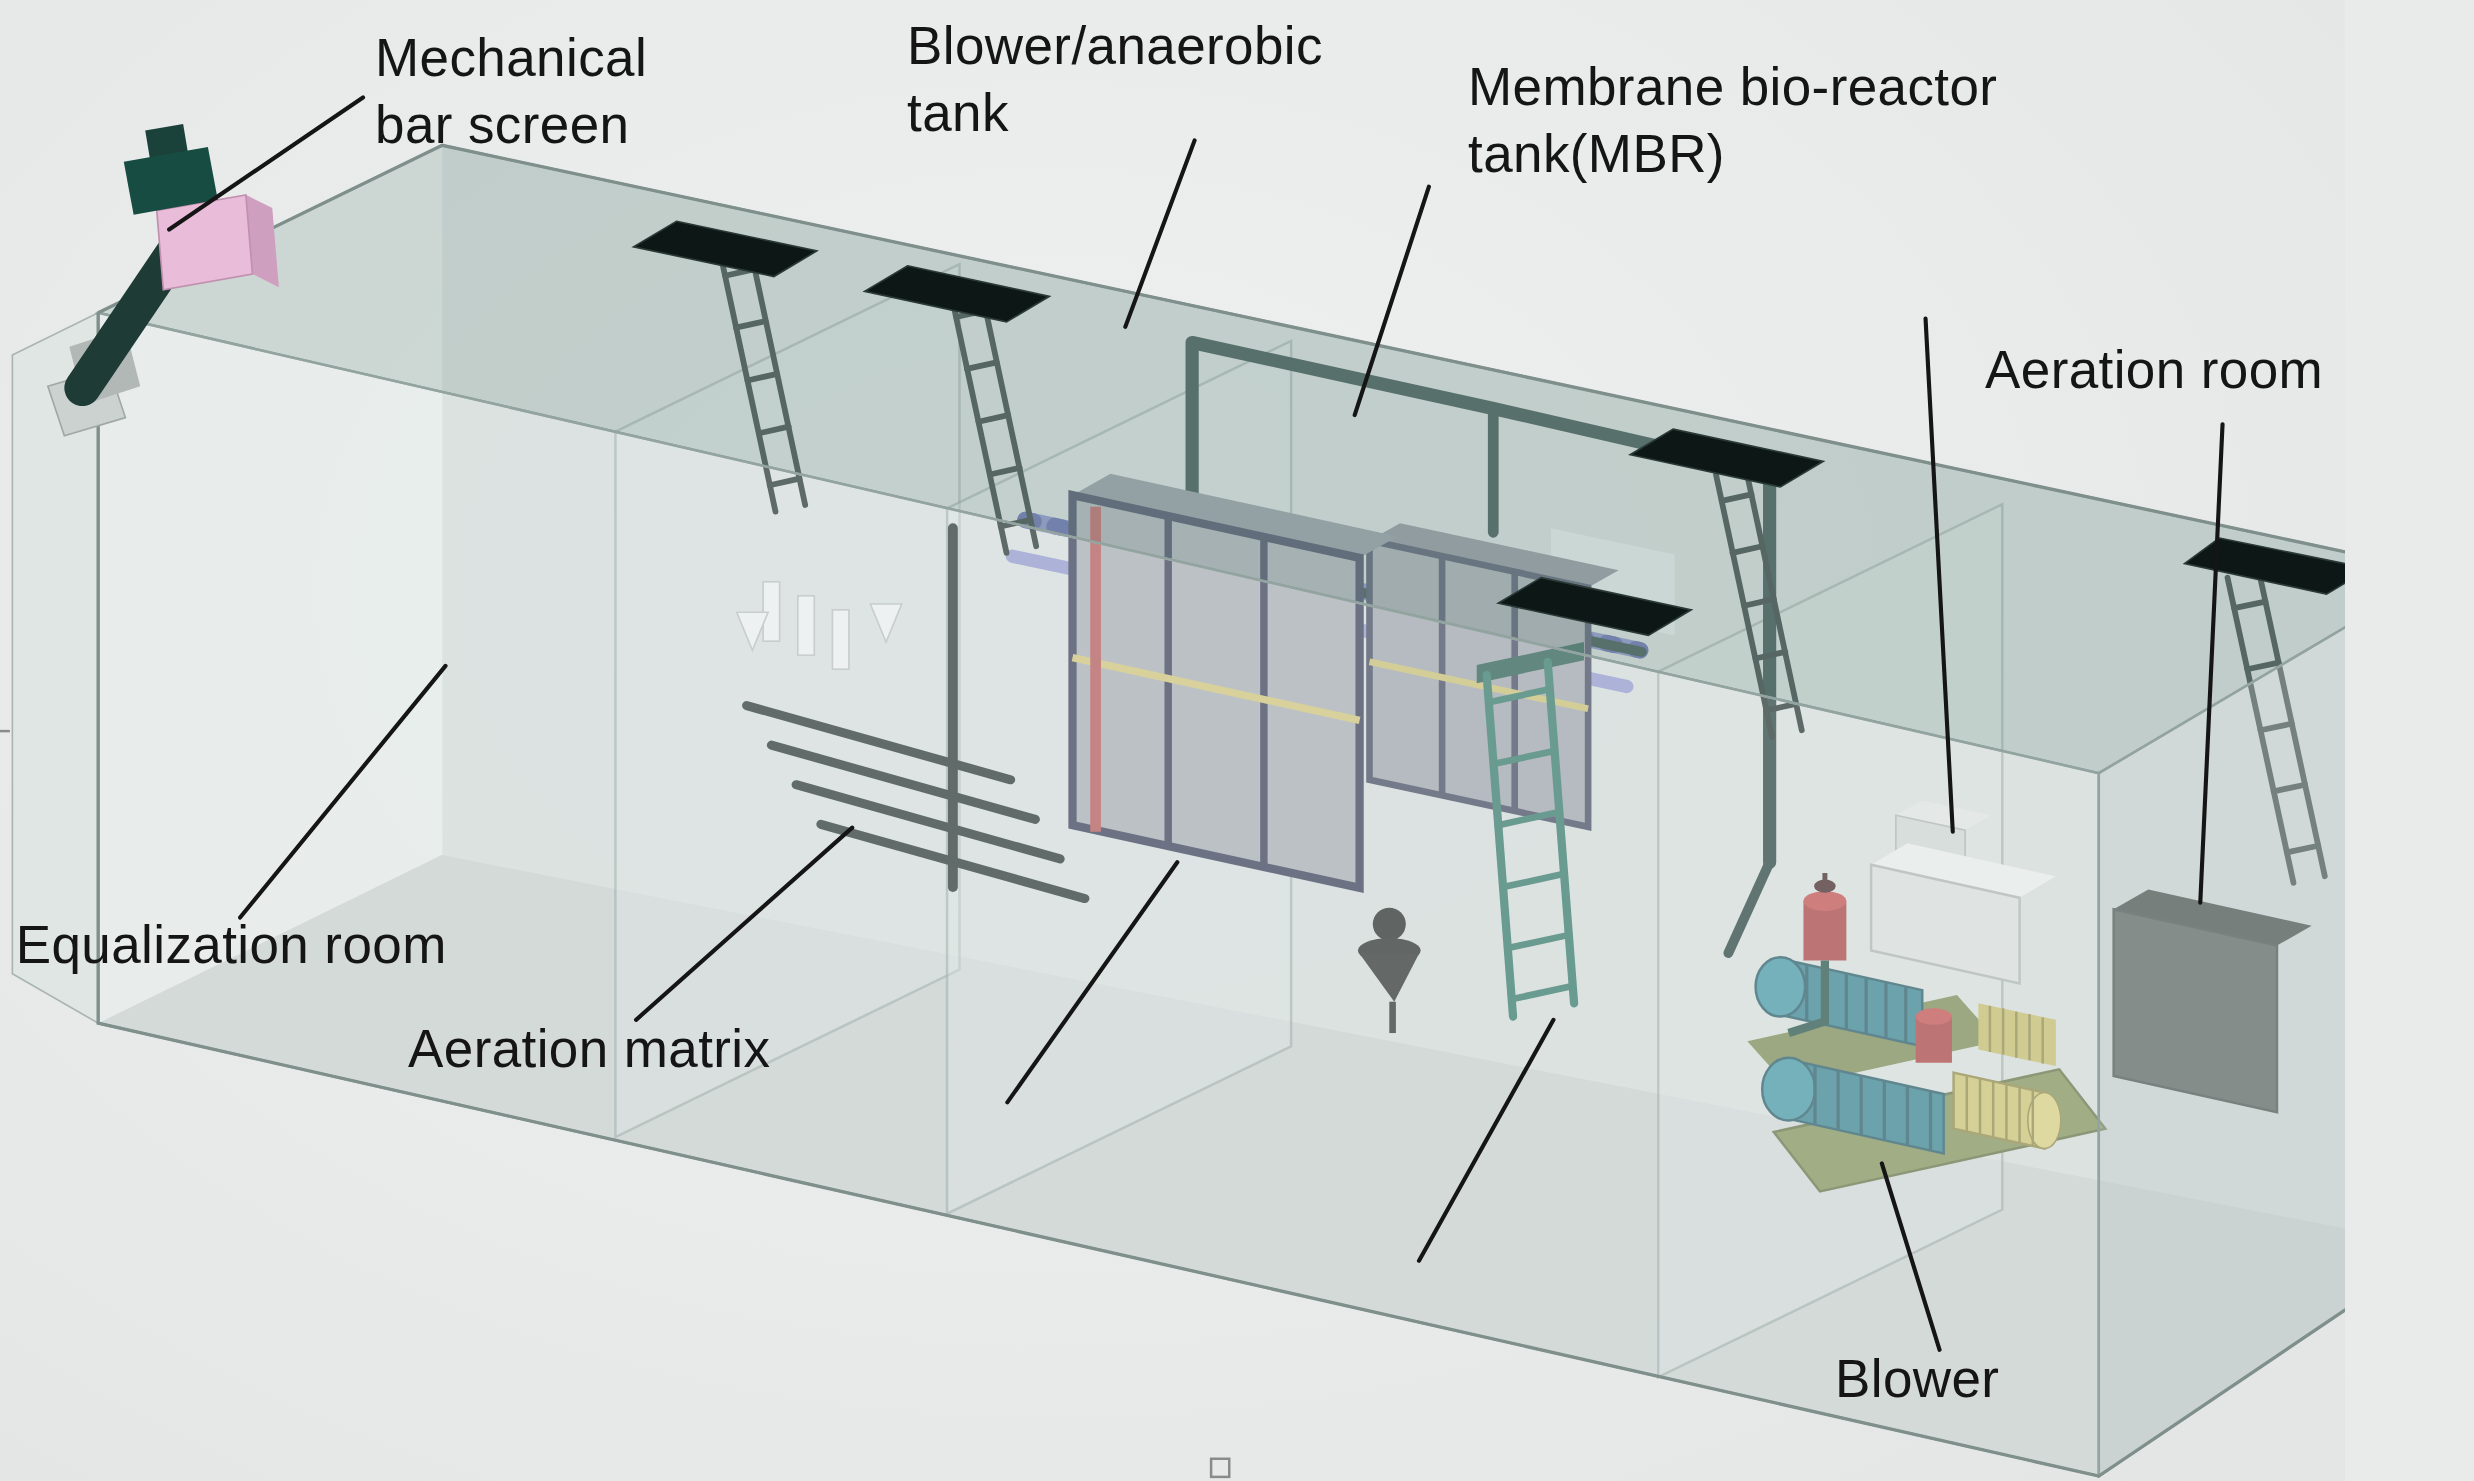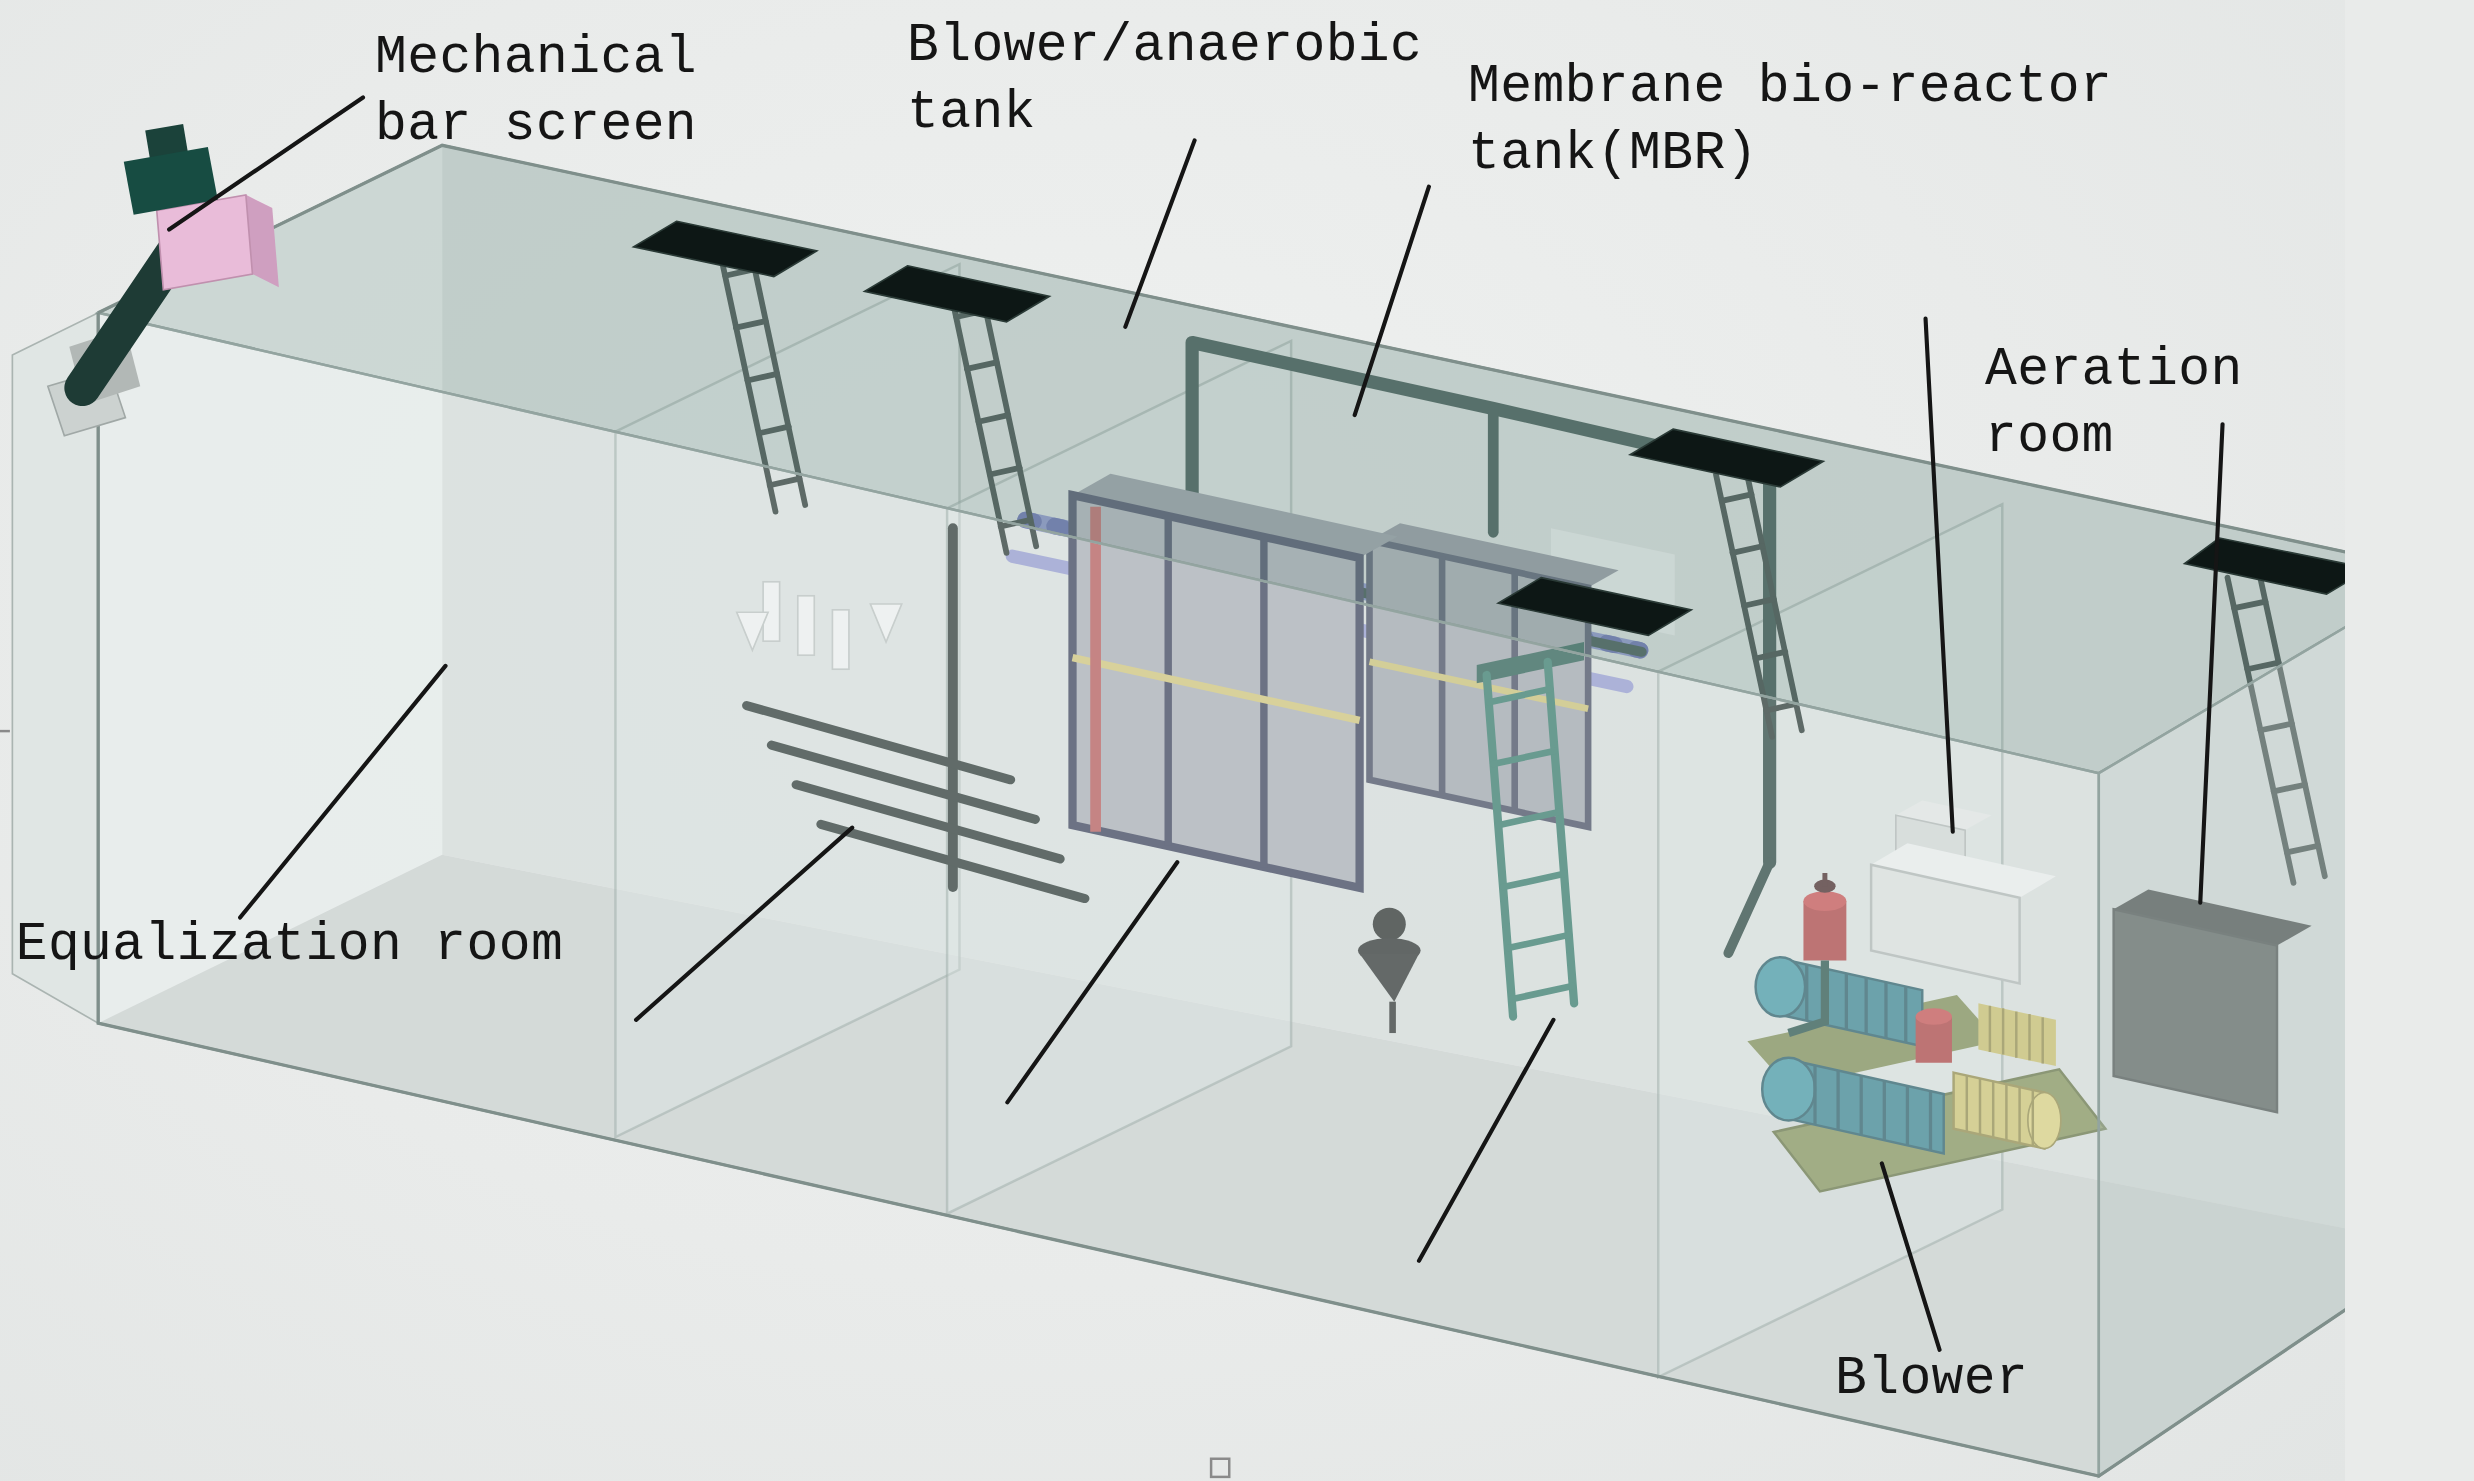--- a/index.html
+++ b/index.html
@@ -1,21 +1,21 @@
 <!DOCTYPE html>
 <html style="font-size:13.2px"><head>
 <meta charset="utf-8">
 <style>
   html,body{margin:0;padding:0;background:#e9ebea;}
   .scene{
     position:relative;
     width:2345px;height:1482px;
     overflow:hidden;
     background:radial-gradient(ellipse at 45% 40%, #eff1f0 0%, #e9ebea 55%, #e2e5e4 100%);
-    font-family:Liberation Mono, monospace;
+    font-family:Liberation Sans, sans-serif;
   }
   .scene svg{position:absolute;left:0;top:0;}
   .label{
     position:absolute;
     font-size:53px;
     line-height:1.26;
     font-weight:400;
     color:#151515;
     white-space:pre-line;
     letter-spacing:0.4px;
@@ -260,16 +260,17 @@
 </svg>
 
   <div class="label" style="left:375px;top:25px">Mechanical
 bar screen</div>
   <div class="label" style="left:907px;top:13.2px">Blower/anaerobic
 tank</div>
   <div class="label" style="left:1468px;top:54px">Membrane bio-reactor
 tank(MBR)</div>
   <div class="label" style="left:1985px;top:337px">Aeration room</div>
   <div class="label" style="left:15.7px;top:912px">Equalization room</div>
+  <div class="label" style="left:408px;top:1016px">Aeration matrix</div>
   <div class="label" style="left:1835px;top:1346px">Blower</div>
 
 </div>
 
 
 </body></html>

